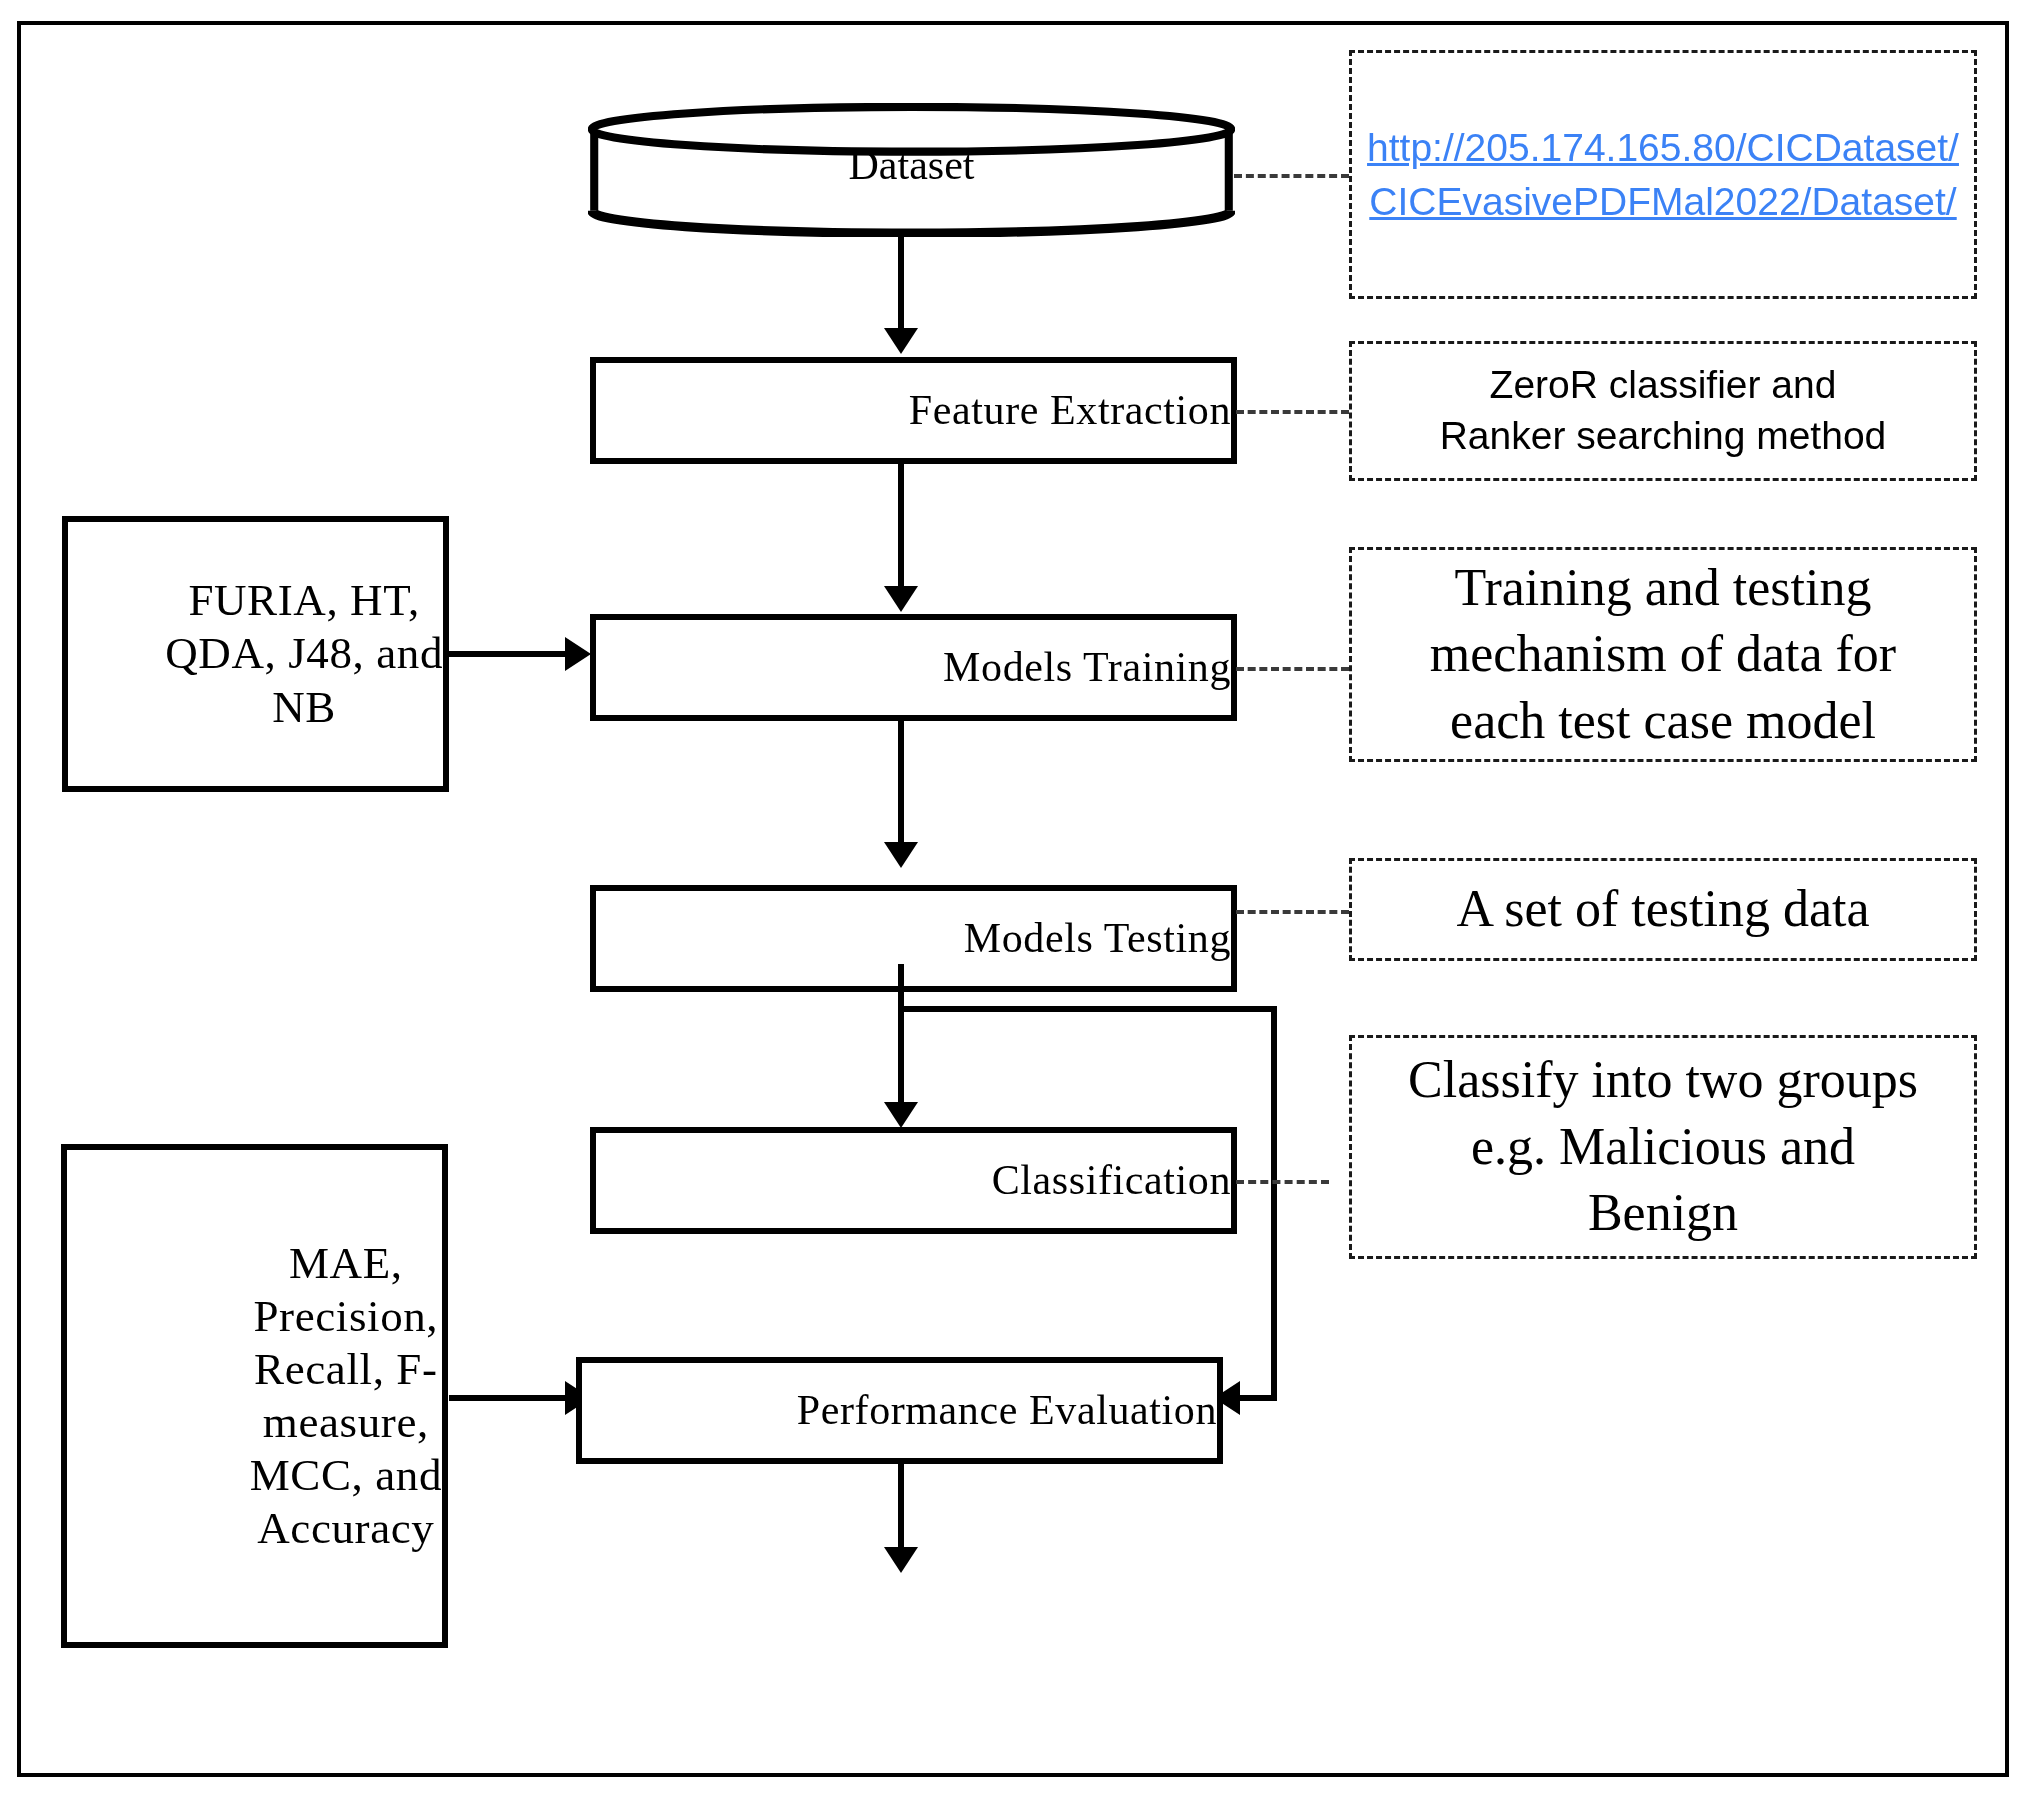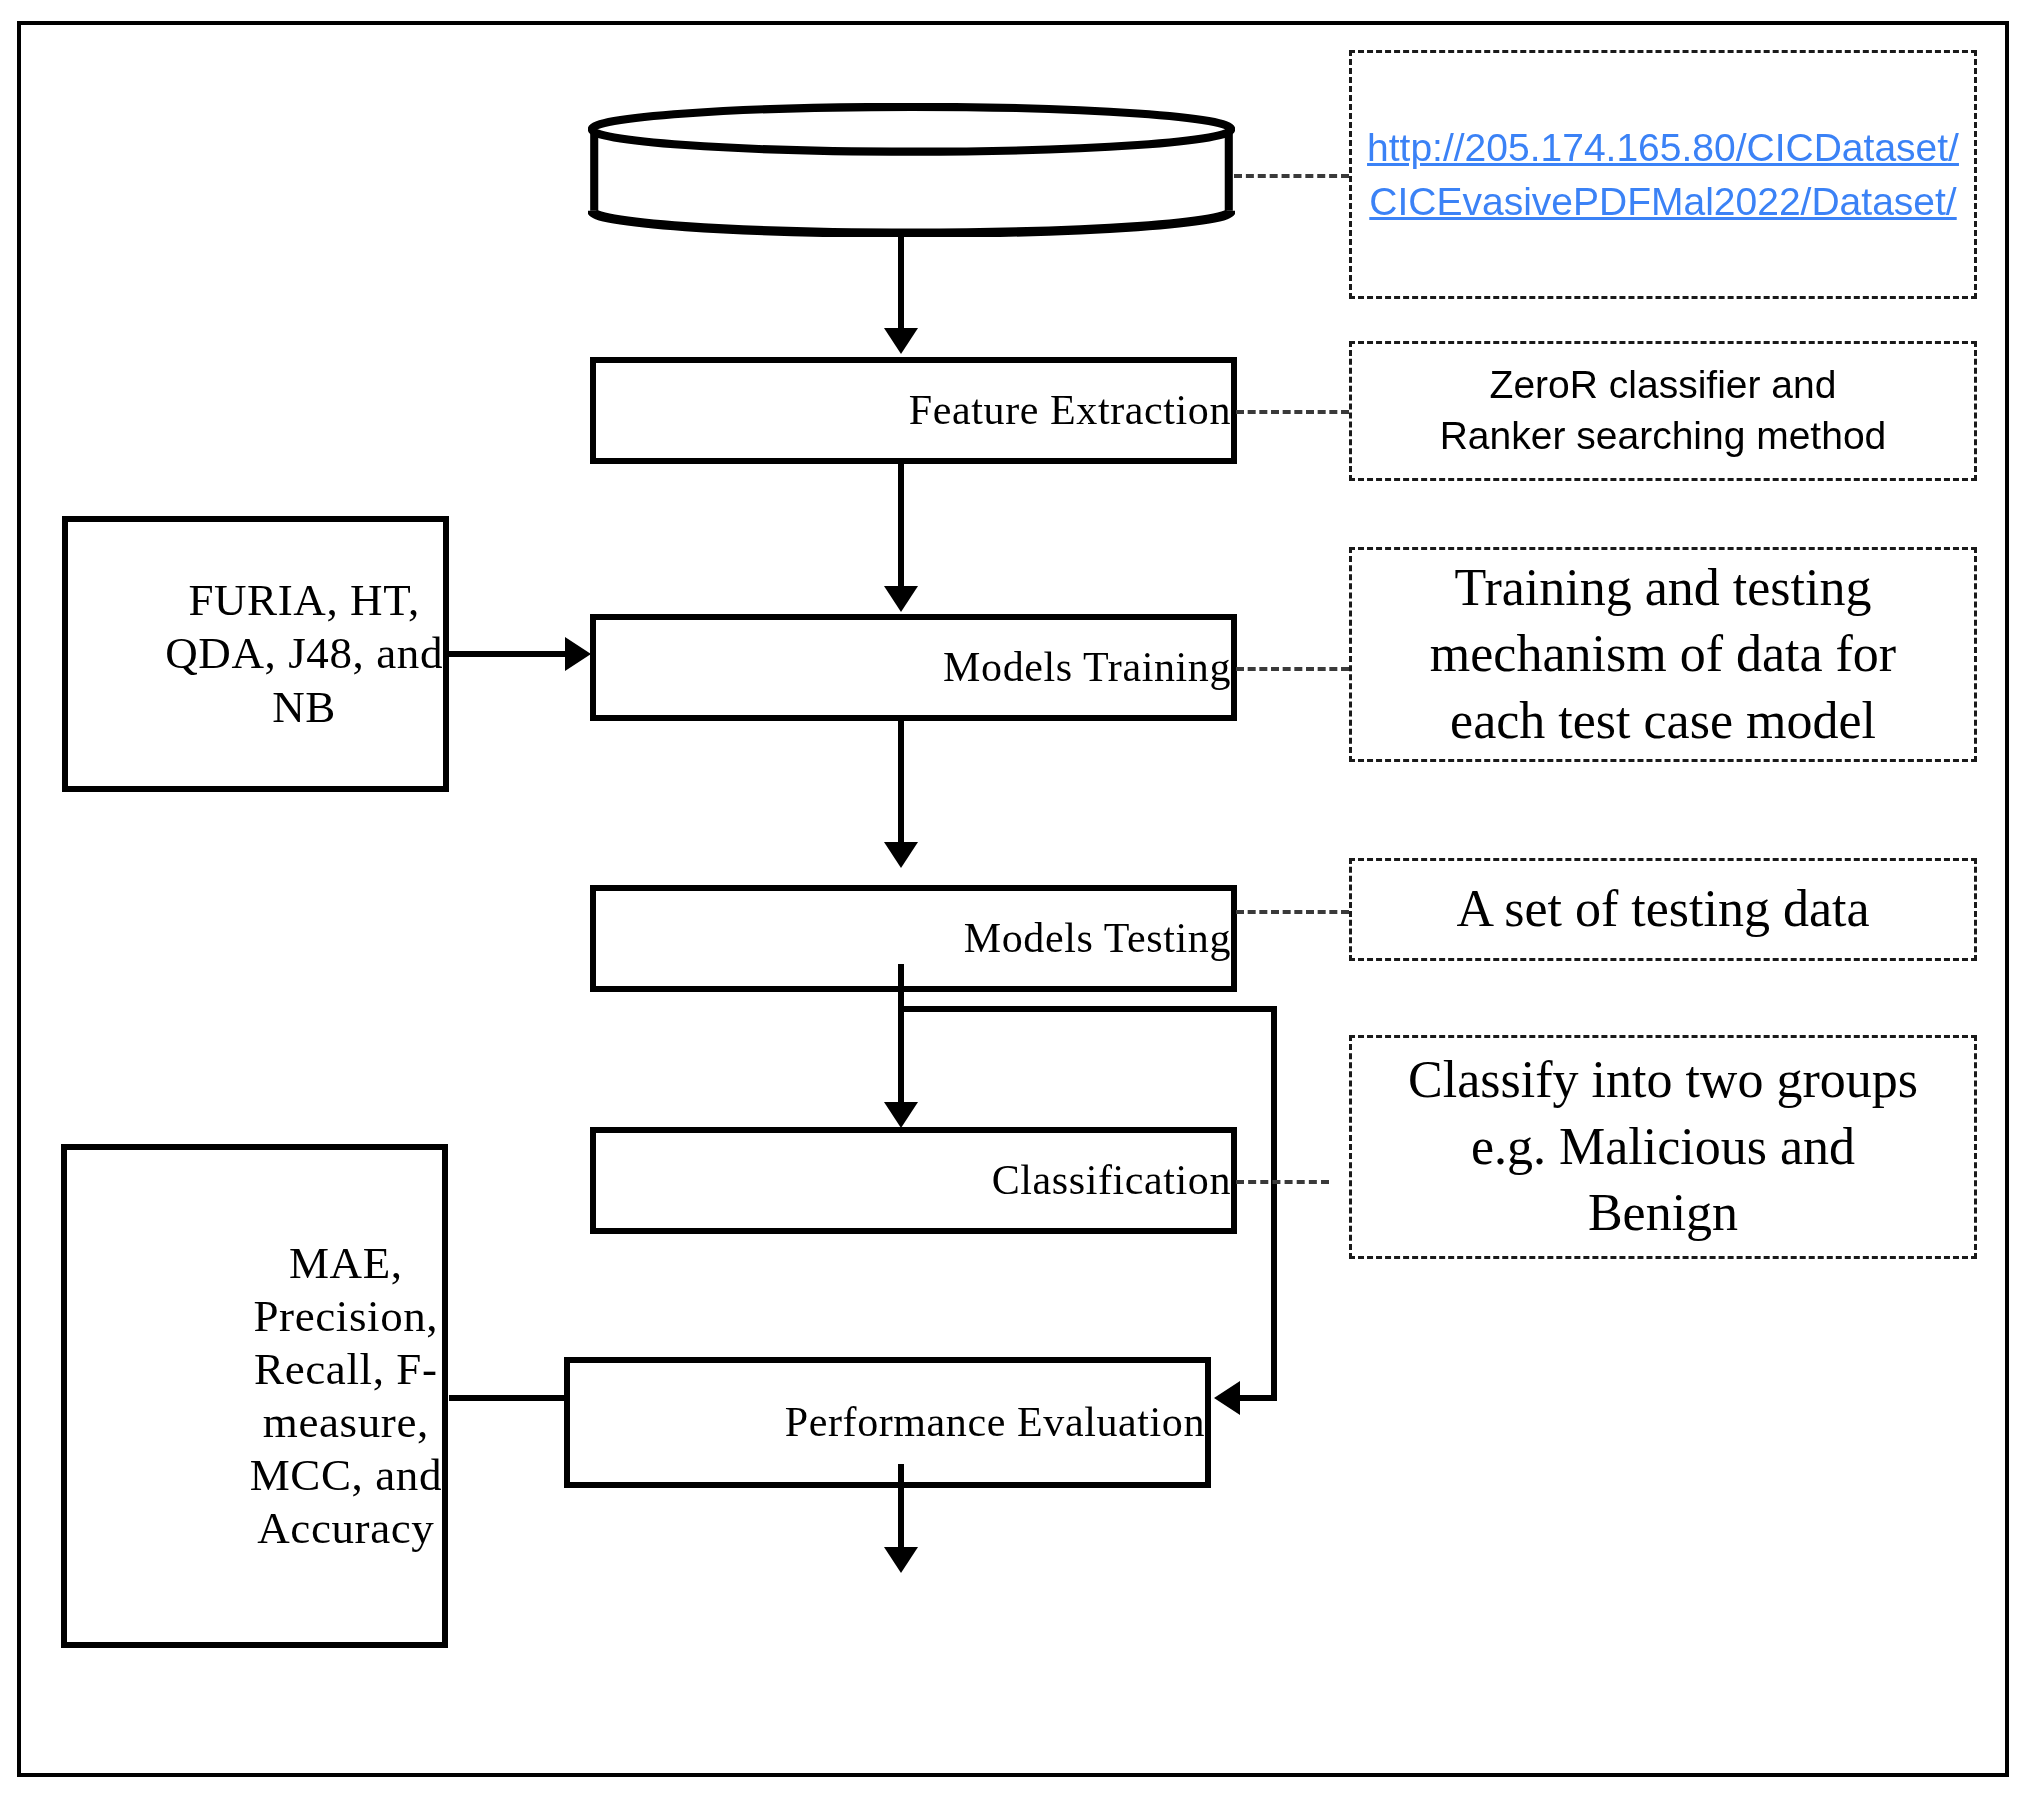--- a/index.html
+++ b/index.html
@@ -164,20 +164,21 @@
 
   <div class="outer-frame"></div>
 
   <div class="cylinder" style="left:588px; top:103px; width:647px; height:134px;">
     <svg width="647" height="134" viewBox="0 0 1040 215">
       <path d="M10,42 L10,173" stroke="#000" stroke-width="13" fill="none"></path>
       <path d="M1030,42 L1030,173" stroke="#000" stroke-width="13" fill="none"></path>
       <ellipse cx="520" cy="42" rx="514" ry="36" fill="#fff" stroke="#000" stroke-width="13"></ellipse>
       <path d="M6,173 A514,36 0 0 0 1034,173" fill="none" stroke="#000" stroke-width="15"></path>
     </svg>
+    <div class="cyl-label">Dataset</div>
   </div>
 
   <div class="dashline-h" style="left:1234px; top:174px; width:115px;"></div>
 
   <div class="vline" style="left:898px; top:231px; height:99px;"></div>
   <div class="arrow-down" style="left:884px; top:328px;"></div>
 
   <div class="proc-box" style="left:590px; top:357px; width:647px; height:107px;">
     <div class="txt">Feature Extraction</div>
   </div>
@@ -224,21 +225,21 @@
     <div class="txt">MAE,
 Precision,
 Recall,  F-
 measure,
 MCC,  and
 Accuracy</div>
   </div>
   <div class="hline" style="left:449px; top:1395px; width:118px;"></div>
   <div class="arrow-right" style="left:565px; top:1381px;"></div>
 
-  <div class="proc-box" style="left:564px; top:1357px; width:647px; height:131px;">
+  <div class="proc-box" style="left:576px; top:1357px; width:647px; height:107px;">
     <div class="txt">Performance  Evaluation</div>
   </div>
 
   <div class="vline" style="left:898px; top:1464px; height:87px;"></div>
   <div class="arrow-down" style="left:884px; top:1547px;"></div>
 
 
   <div class="note-box link" style="left:1349px; top:50px; width:628px; height:249px;">
     <div class="txt">http://205.174.165.80/CICDataset/CICEvasivePDFMal2022/Dataset/</div>
   </div>

